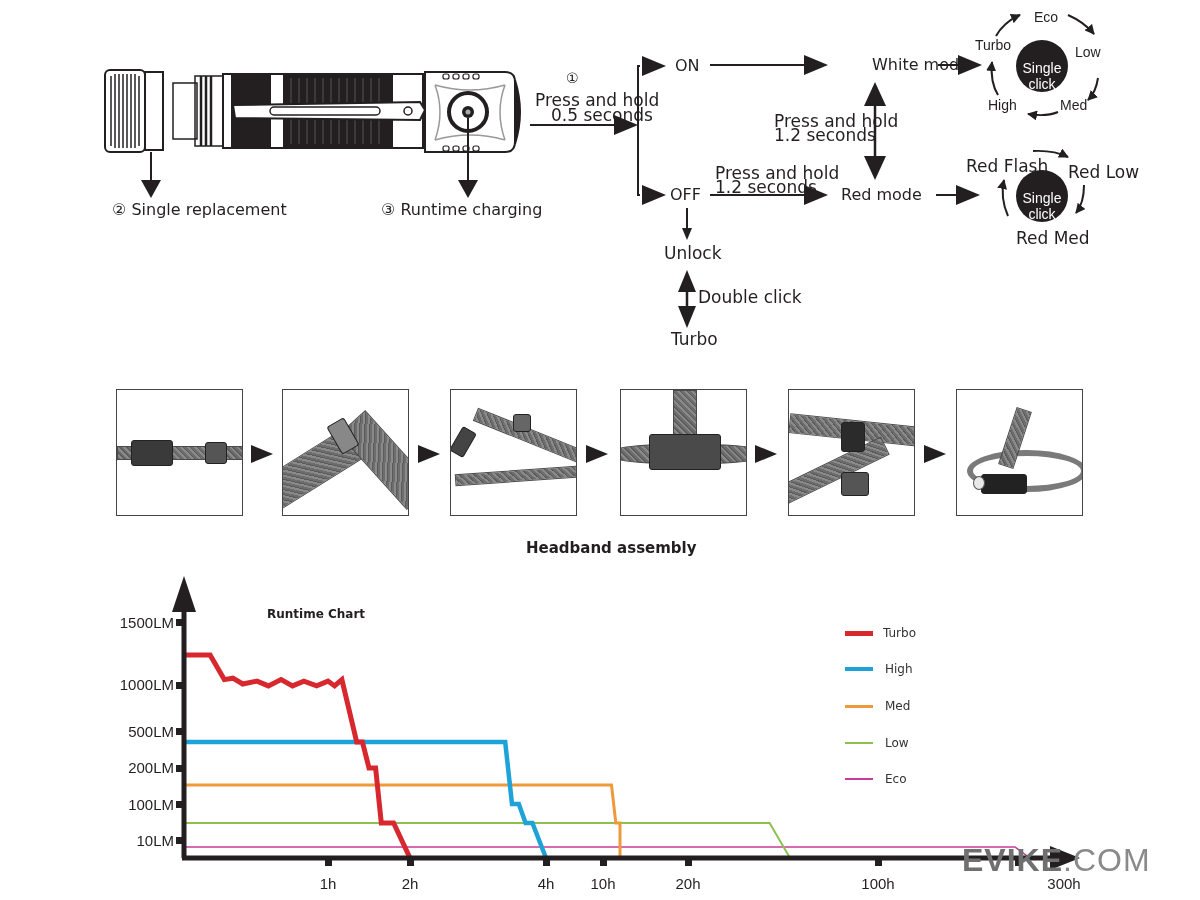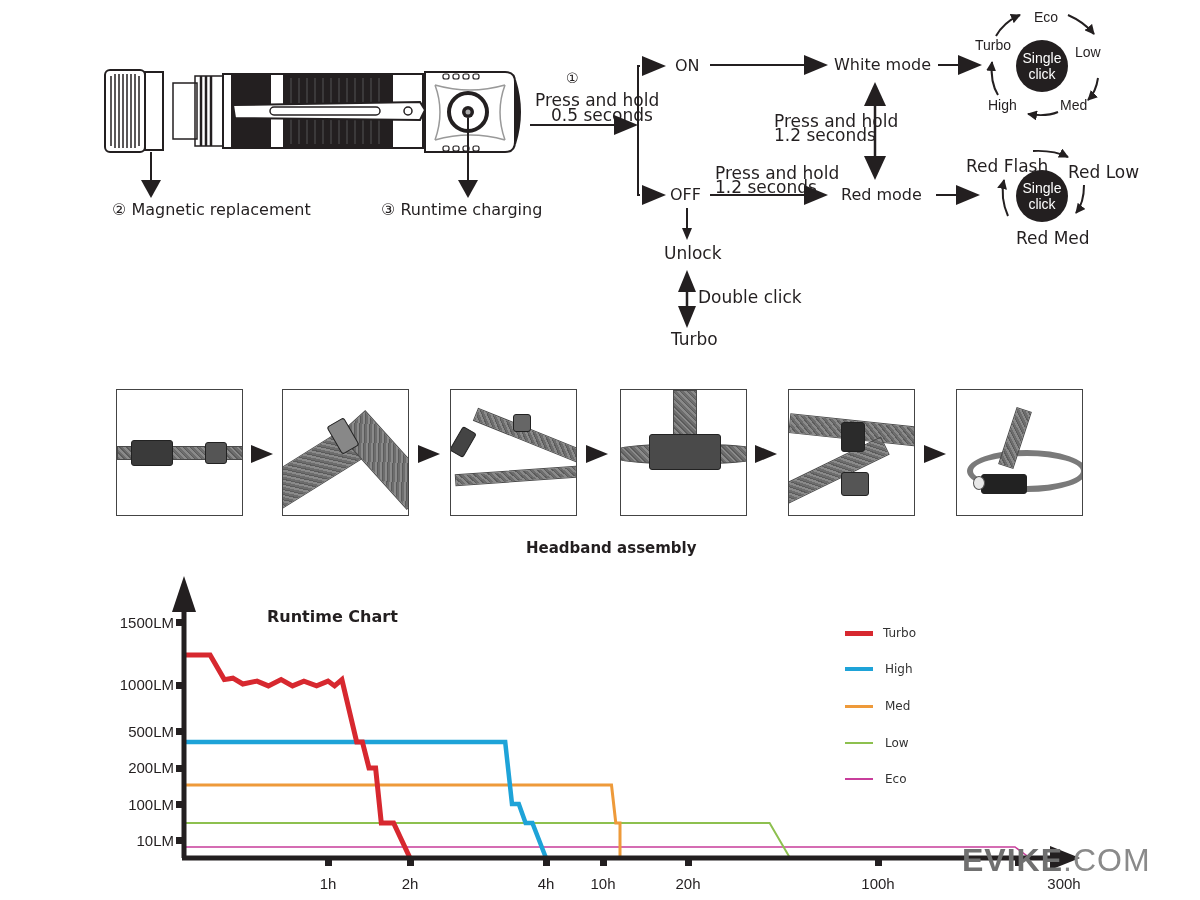--- a/index.html
+++ b/index.html
@@ -2,21 +2,21 @@
 <html><head>
 <meta charset="utf-8">
 <style>
   html,body{margin:0;padding:0;background:#fff;}
   body{width:1200px;height:900px;position:relative;overflow:hidden;font-family:"DejaVu Sans","Liberation Sans",sans-serif;color:#231f20;}
   .abs{position:absolute;}
   .lbl{position:absolute;font-size:15px;white-space:nowrap;line-height:1;}
   .lbl-sm{position:absolute;font-size:17px;white-space:nowrap;line-height:1.05;}
   .lbl-md{position:absolute;font-size:16px;white-space:nowrap;line-height:1;}
   .cyc{position:absolute;font-family:"Liberation Sans",sans-serif;font-size:14px;white-space:nowrap;line-height:1;}
-  .disc{position:absolute;width:52px;height:52px;border-radius:50%;background:#231f20;color:#fff;font-family:"Liberation Sans",sans-serif;font-size:14px;line-height:16px;text-align:center;display:flex;flex-direction:column;justify-content:center;}
+  .disc{position:absolute;width:52px;height:52px;border-radius:50%;background:#231f20;color:#fff;font-family:"Liberation Sans",sans-serif;font-size:14px;line-height:16px;text-align:center;display:flex;flex-direction:column;justify-content:flex-end;}
   .photo{position:absolute;width:127px;height:127px;border:1.5px solid #444;background:#fff;overflow:hidden;box-sizing:border-box;}
   .strap{position:absolute;background:repeating-linear-gradient(45deg,#6d6d6d 0 2px,#8a8a8a 2px 4px,#5b5b5b 4px 5px);border:1px solid #4a4a4a;}
   .buckle{position:absolute;background:#3a3a3a;border:1px solid #222;border-radius:3px;}
   .step-arrow{position:absolute;width:0;height:0;border-top:9px solid transparent;border-bottom:9px solid transparent;border-left:22px solid #231f20;}
   .section-title{position:absolute;font-family:"DejaVu Sans",sans-serif;font-weight:bold;font-size:15px;white-space:nowrap;}
   .ytick{position:absolute;font-family:"Liberation Sans",sans-serif;font-size:15px;text-align:right;width:80px;white-space:nowrap;}
   .xtick{position:absolute;font-family:"Liberation Sans",sans-serif;font-size:15px;white-space:nowrap;transform:translateX(-50%);}
   .legend-item{position:absolute;display:flex;align-items:center;font-family:"DejaVu Sans",sans-serif;font-size:12px;color:#333;}
   .legend-swatch{width:28px;margin-right:10px;}
   .watermark{position:absolute;font-family:"Liberation Sans",sans-serif;font-size:32px;color:#8a8a8a;letter-spacing:1px;white-space:nowrap;}
@@ -91,21 +91,21 @@
     <circle cx="373" cy="52" r="19" fill="#fff" stroke="#231f20" stroke-width="4"></circle>
     <circle cx="373" cy="52" r="6" fill="#231f20"></circle>
     <circle cx="373" cy="52" r="2.5" fill="#aaa"></circle>
   </g>
 
   <line x1="56" y1="92" x2="56" y2="122" stroke="#231f20" stroke-width="2"></line>
   <polygon points="46,120 66,120 56,138" fill="#231f20"></polygon>
   <line x1="373" y1="58" x2="373" y2="122" stroke="#231f20" stroke-width="2"></line>
   <polygon points="363,120 383,120 373,138" fill="#231f20"></polygon>
 </svg>
-<div class="lbl-md" style="left:112px;top:202px">② Magnetic replacement</div>
+<div class="lbl-md" style="left:112px;top:202px">② Single replacement</div>
 <div class="lbl-md" style="left:381px;top:202px">③ Runtime charging</div>
 
 <svg class="abs" style="left:0;top:0" width="1200" height="360">
   <defs>
     <marker id="ah" markerWidth="10" markerHeight="10" refX="9" refY="5" orient="auto" markerUnits="userSpaceOnUse">
         <polygon points="0,0 10,5 0,10" fill="#231f20"></polygon>
       </marker>
   </defs>
 
   <line x1="530" y1="125" x2="618" y2="125" stroke="#231f20" stroke-width="2"></line>
@@ -152,21 +152,21 @@
     <path d="M1008 216 Q1000 198 1004 180" marker-end="url(#ah)"></path>
   </g>
 </svg>
 
 <div class="lbl" style="left:566px;top:71px;font-size:14px">①</div>
 <div class="lbl-sm" style="left:535px;top:92px">Press and hold</div>
 <div class="lbl-sm" style="left:551px;top:107px">0.5 seconds</div>
 
 <div class="lbl-md" style="left:675px;top:58px">ON</div>
 <div class="lbl-md" style="left:670px;top:187px">OFF</div>
-<div class="lbl-md" style="left:834px;top:57px">White mode</div>
+<div class="lbl-md" style="left:872px;top:57px">White mode</div>
 <div class="lbl-md" style="left:841px;top:187px">Red mode</div>
 
 <div class="lbl-sm" style="left:774px;top:113px">Press and hold</div>
 <div class="lbl-sm" style="left:774px;top:127px">1.2 seconds</div>
 <div class="lbl-sm" style="left:715px;top:165px">Press and hold</div>
 <div class="lbl-sm" style="left:715px;top:179px">1.2 seconds</div>
 
 <div class="lbl-sm" style="left:664px;top:245px">Unlock</div>
 <div class="lbl-sm" style="left:698px;top:289px">Double click</div>
 <div class="lbl-sm" style="left:671px;top:331px">Turbo</div>
@@ -257,21 +257,21 @@
       <rect x="176" y="267" width="6" height="7" fill="#231f20"></rect>
       <rect x="325" y="288" width="7" height="8" fill="#231f20"></rect>
       <rect x="407" y="288" width="7" height="8" fill="#231f20"></rect>
       <rect x="543" y="288" width="7" height="8" fill="#231f20"></rect>
       <rect x="600" y="288" width="7" height="8" fill="#231f20"></rect>
       <rect x="685" y="288" width="7" height="8" fill="#231f20"></rect>
       <rect x="875" y="288" width="7" height="8" fill="#231f20"></rect>
       <rect x="1015" y="288" width="7" height="8" fill="#231f20"></rect>
     </g>
 </svg>
-<div class="section-title" style="left:267px;top:607px;font-size:16px">Runtime Chart</div>
+<div class="section-title" style="left:267px;top:607px;font-size:12px">Runtime Chart</div>
 
 <div>
   <div class="ytick" style="left:94px;top:614px">1500LM</div>
   <div class="ytick" style="left:94px;top:676px">1000LM</div>
   <div class="ytick" style="left:94px;top:723px">500LM</div>
   <div class="ytick" style="left:94px;top:759px">200LM</div>
   <div class="ytick" style="left:94px;top:796px">100LM</div>
   <div class="ytick" style="left:94px;top:832px">10LM</div>
 </div>
 <div>

